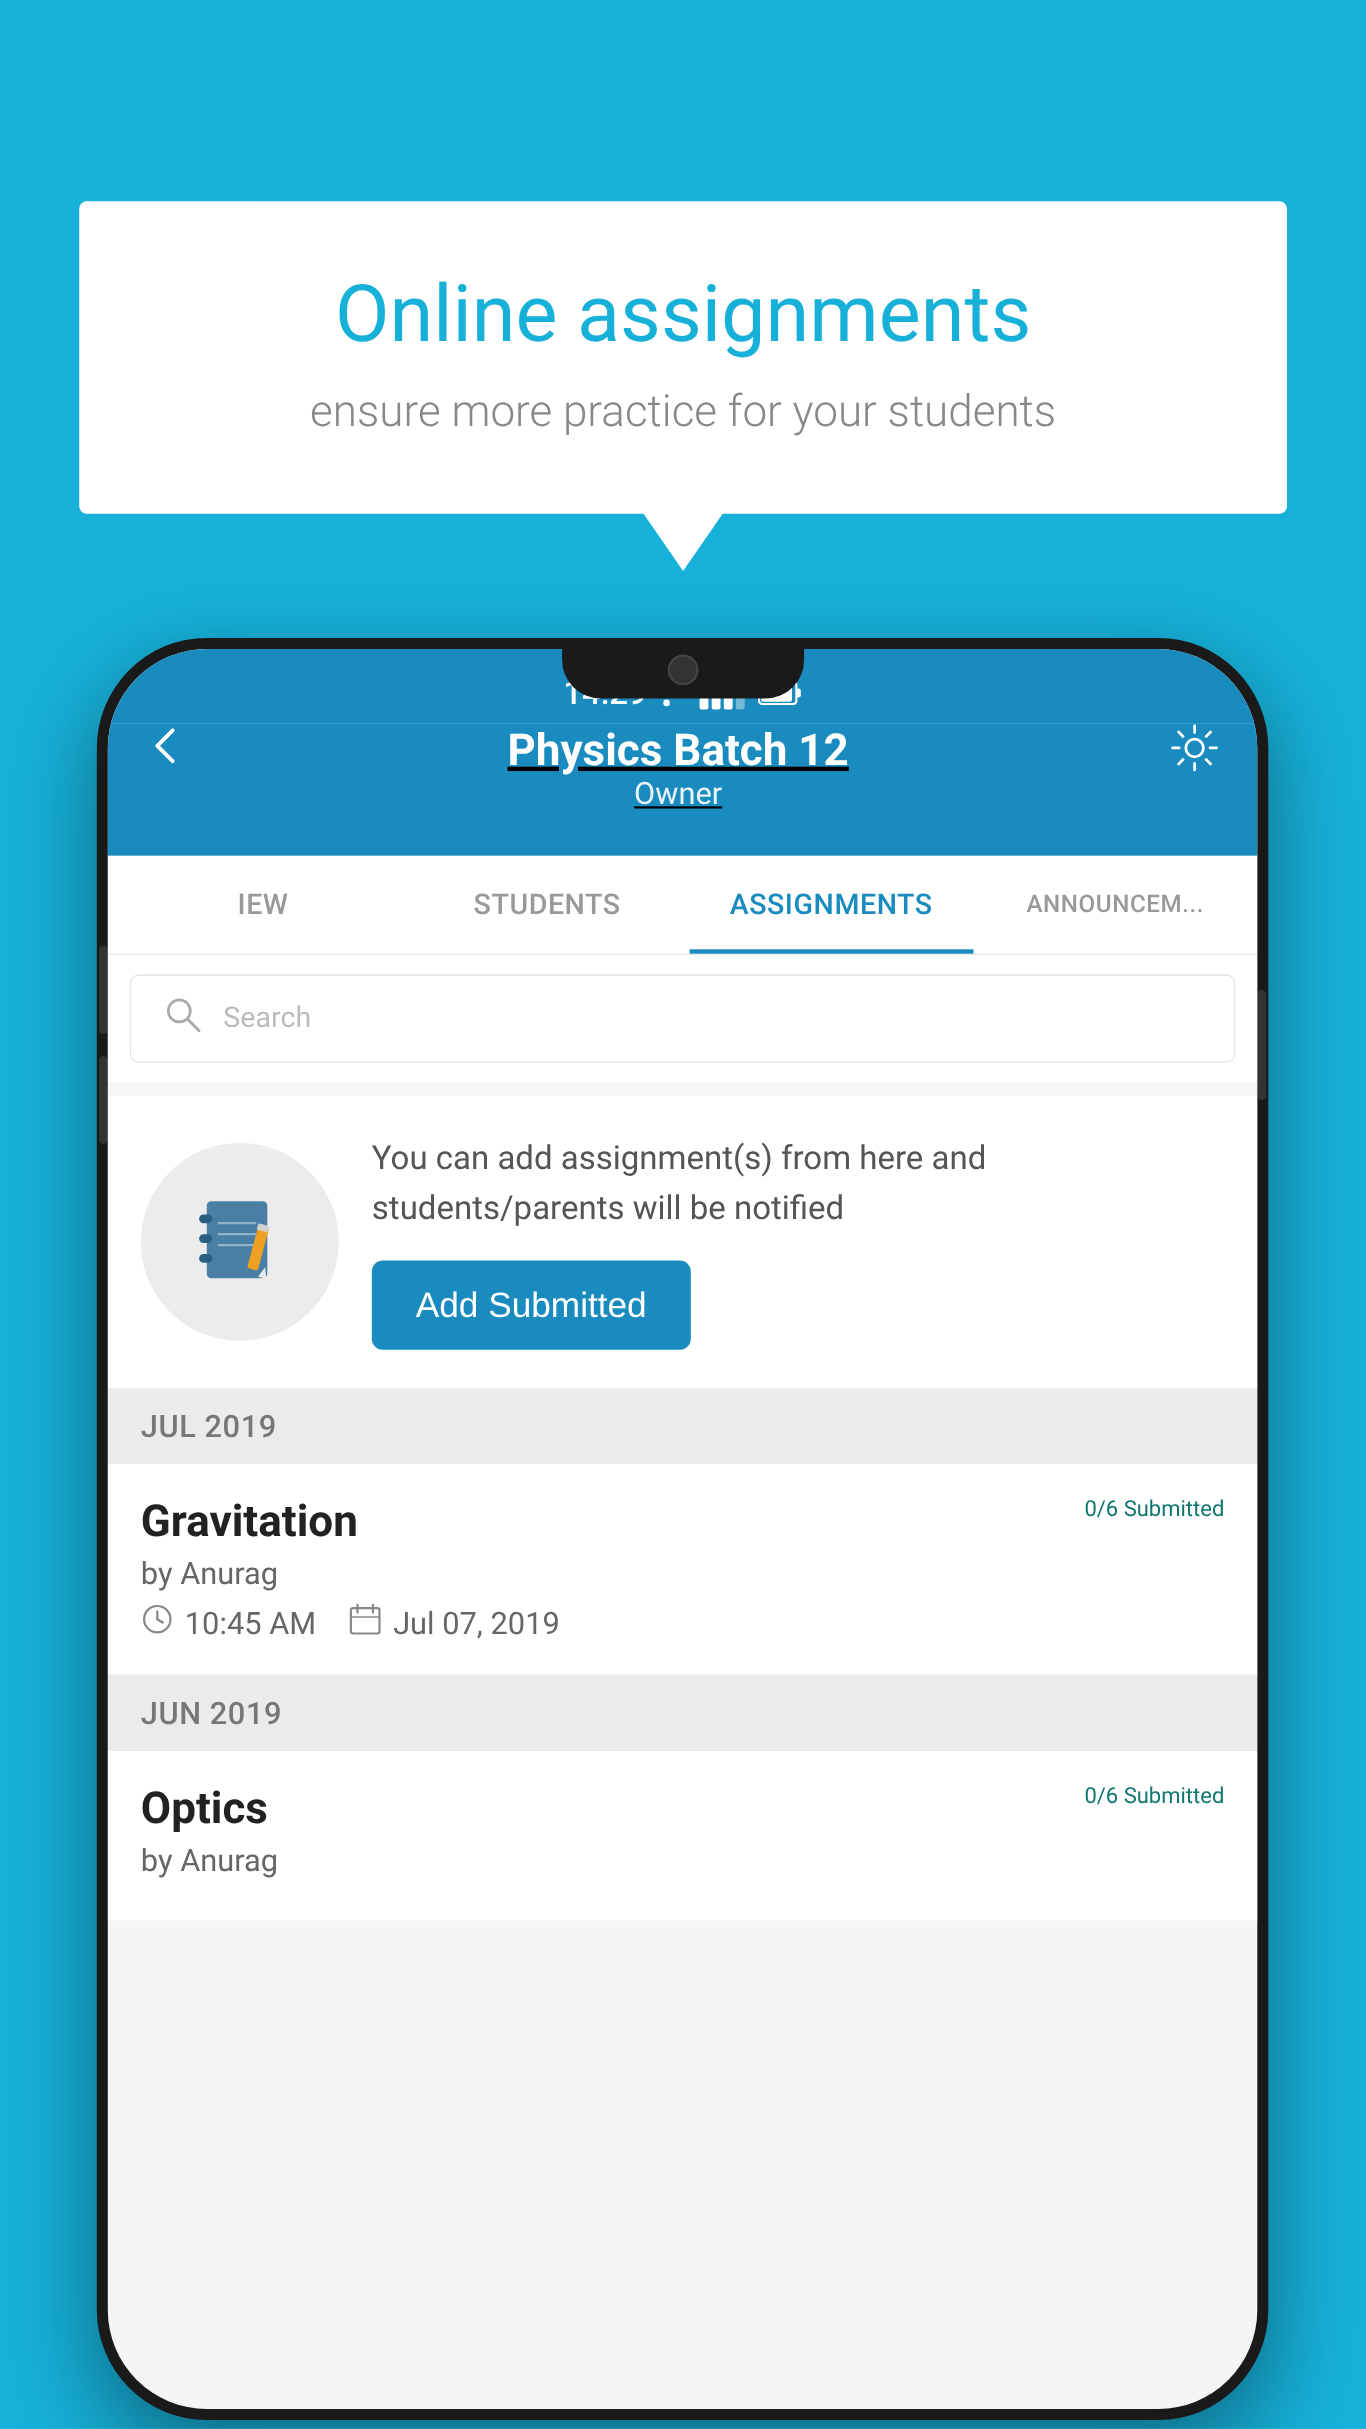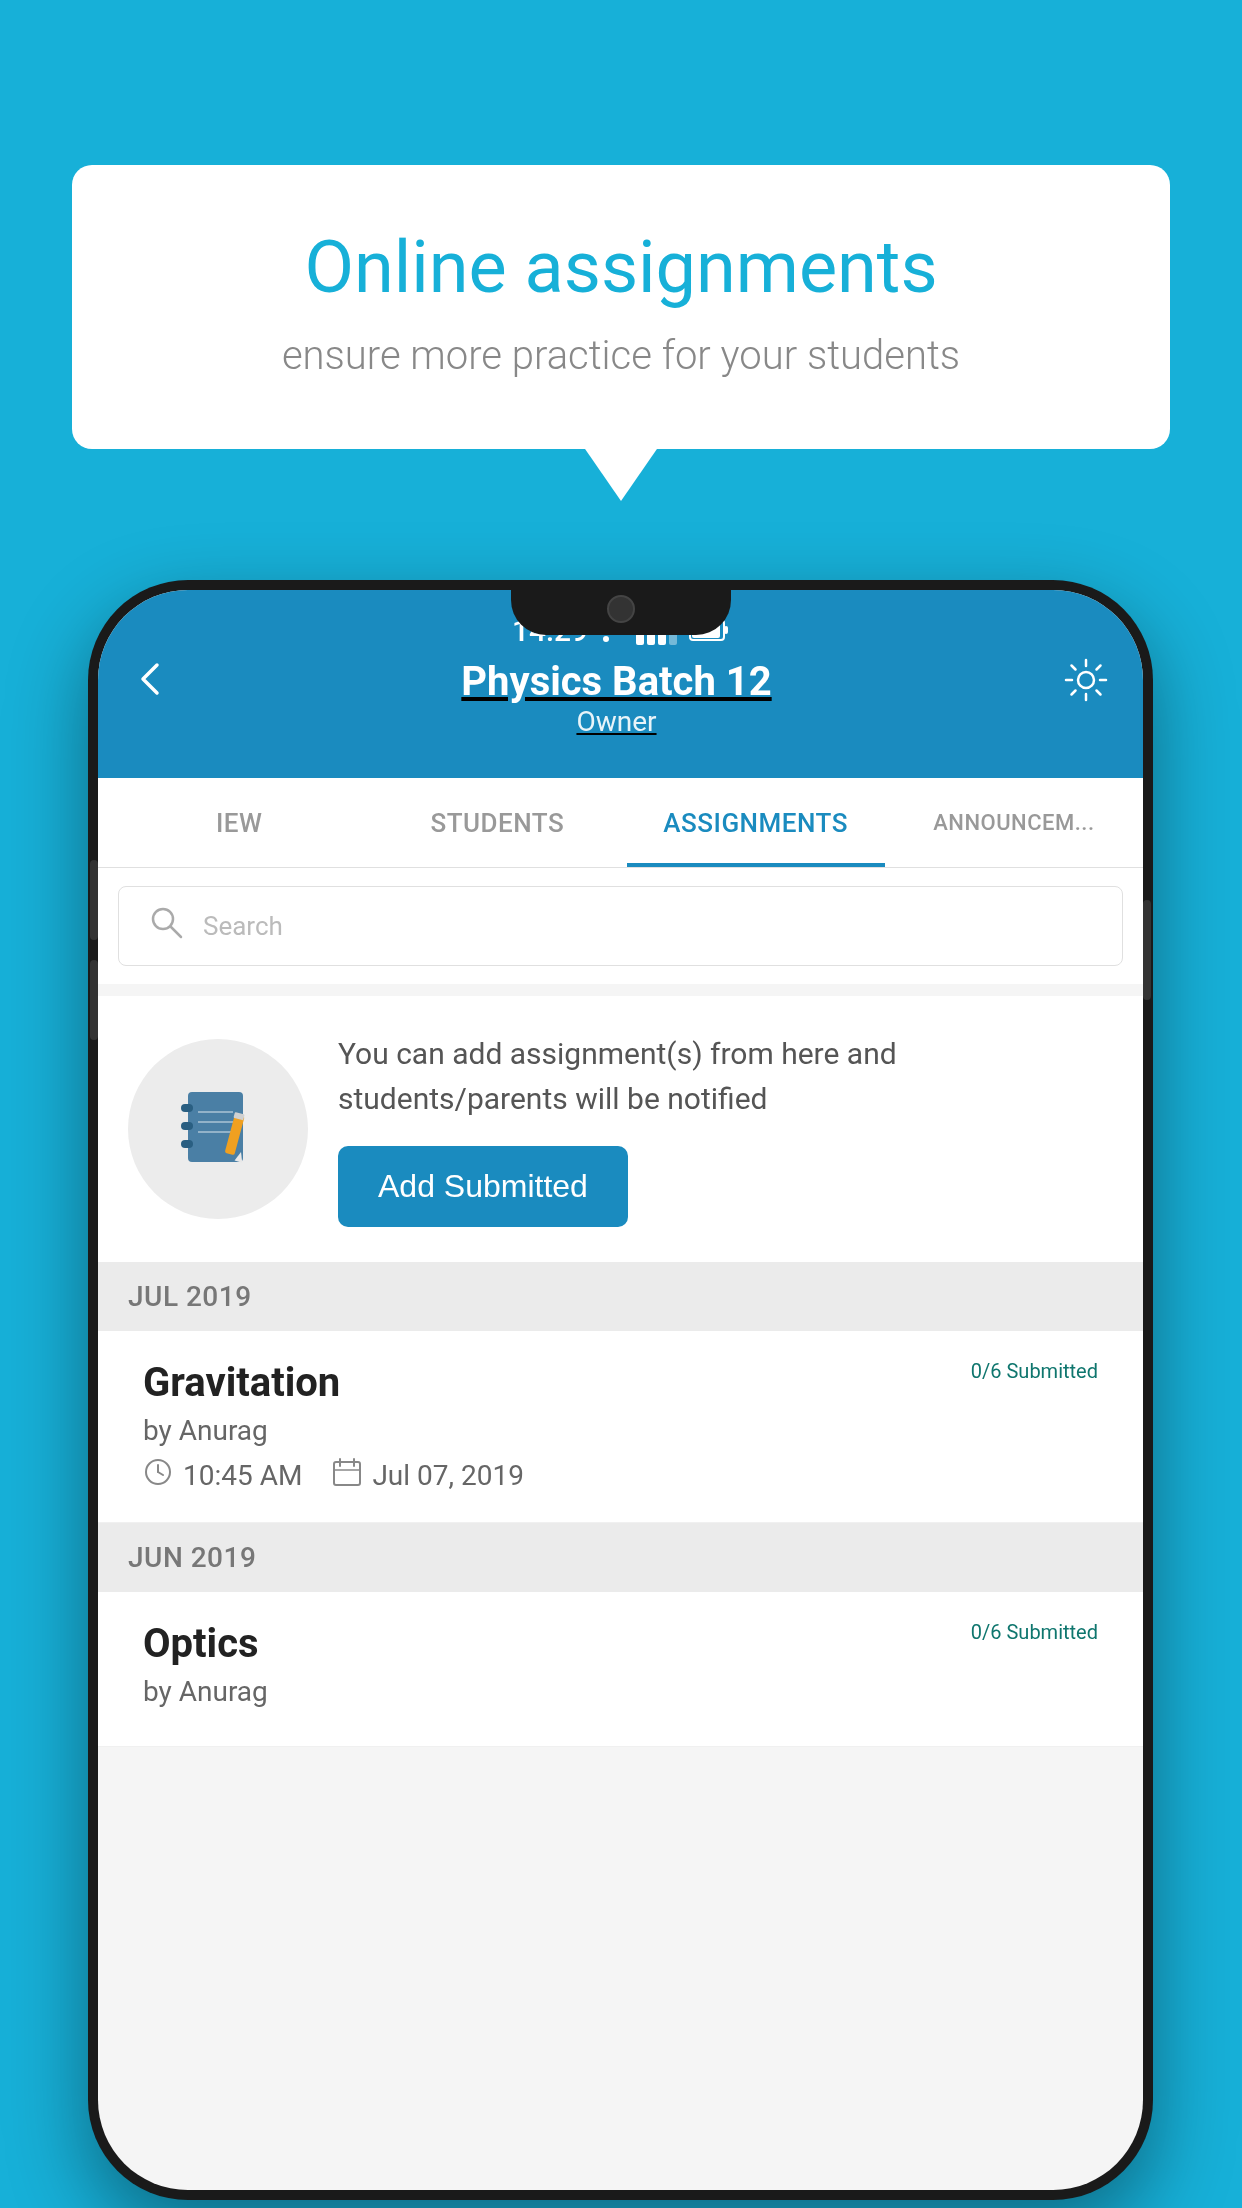--- a/index.html
+++ b/index.html
@@ -9,25 +9,25 @@
       height: 2208px;
       background-color: #17b0d8;
       font-family: 'Roboto', Arial, sans-serif;
       overflow: hidden;
       position: relative;
     }
 
     
     .speech-bubble {
       position: absolute;
-      top: 165px;
+      top: 183px;
       left: 72px;
       right: 72px;
       background: white;
-      border-radius: 20px;
+      border-radius: 7px;
       padding: 60px 107px 70px;
       text-align: center;
     }
     .speech-bubble::after {
       content: '';
       position: absolute;
       bottom: -52px;
       left: 50%;
       transform: translateX(-50%);
       border-left: 38px solid transparent;
@@ -268,21 +268,21 @@
       padding: 18px 30px;
       font-size: 28px;
       color: #777;
       font-weight: 500;
       letter-spacing: 0.5px;
     }
 
     
     .assignment-item {
       background: white;
-      padding: 28px 45px;
+      padding: 28px 30px;
       border-bottom: 1px solid #f0f0f0;
     }
     .assignment-item-top {
       display: flex;
       justify-content: space-between;
       align-items: flex-start;
       margin-bottom: 8px;
     }
     .assignment-title {
       font-size: 40px;

